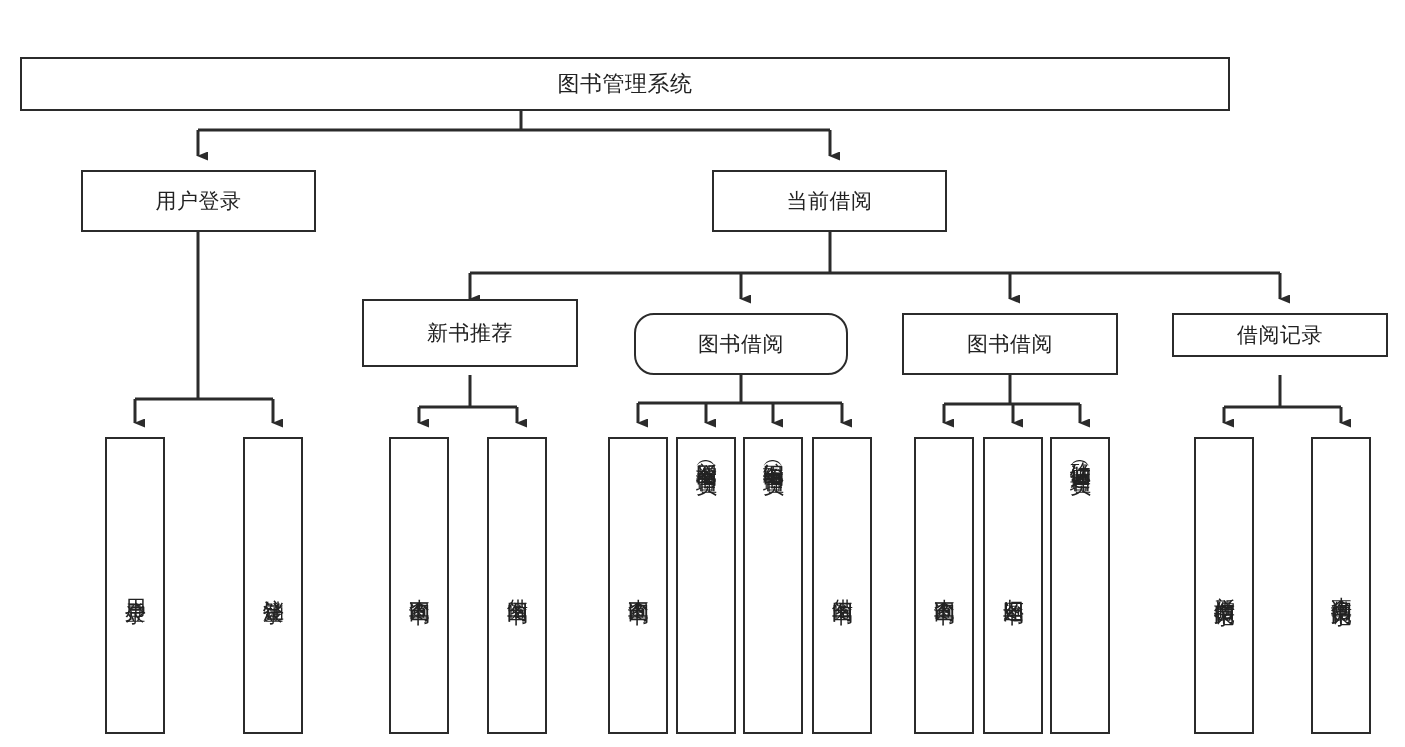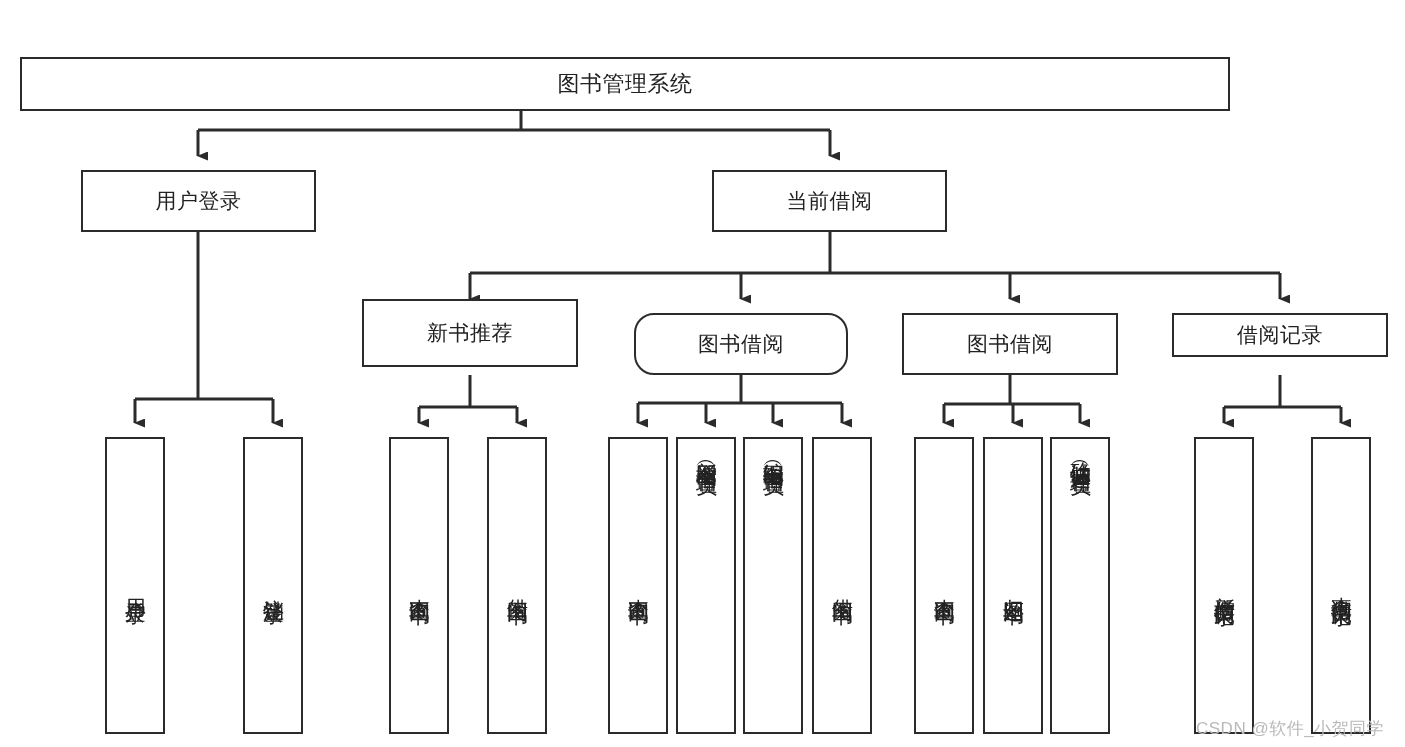--- a/index.html
+++ b/index.html
@@ -199,15 +199,14 @@
     <span class="node-label">确认归还（管理员）</span>
   </div>
 
   <div class="node-box node-leaf centered-v" style="left:1194px; top:437px; width:60px; height:297px;">
     <span class="node-label">新增借阅记录</span>
   </div>
   <div class="node-box node-leaf centered-v" style="left:1311px; top:437px; width:60px; height:297px;">
     <span class="node-label">查询借阅记录</span>
   </div>
 
-  <div class="watermark" style="left:1196px; top:717px;">CSDN @软件_小贺同学</div>
 
 </div>
 
 </body></html>

